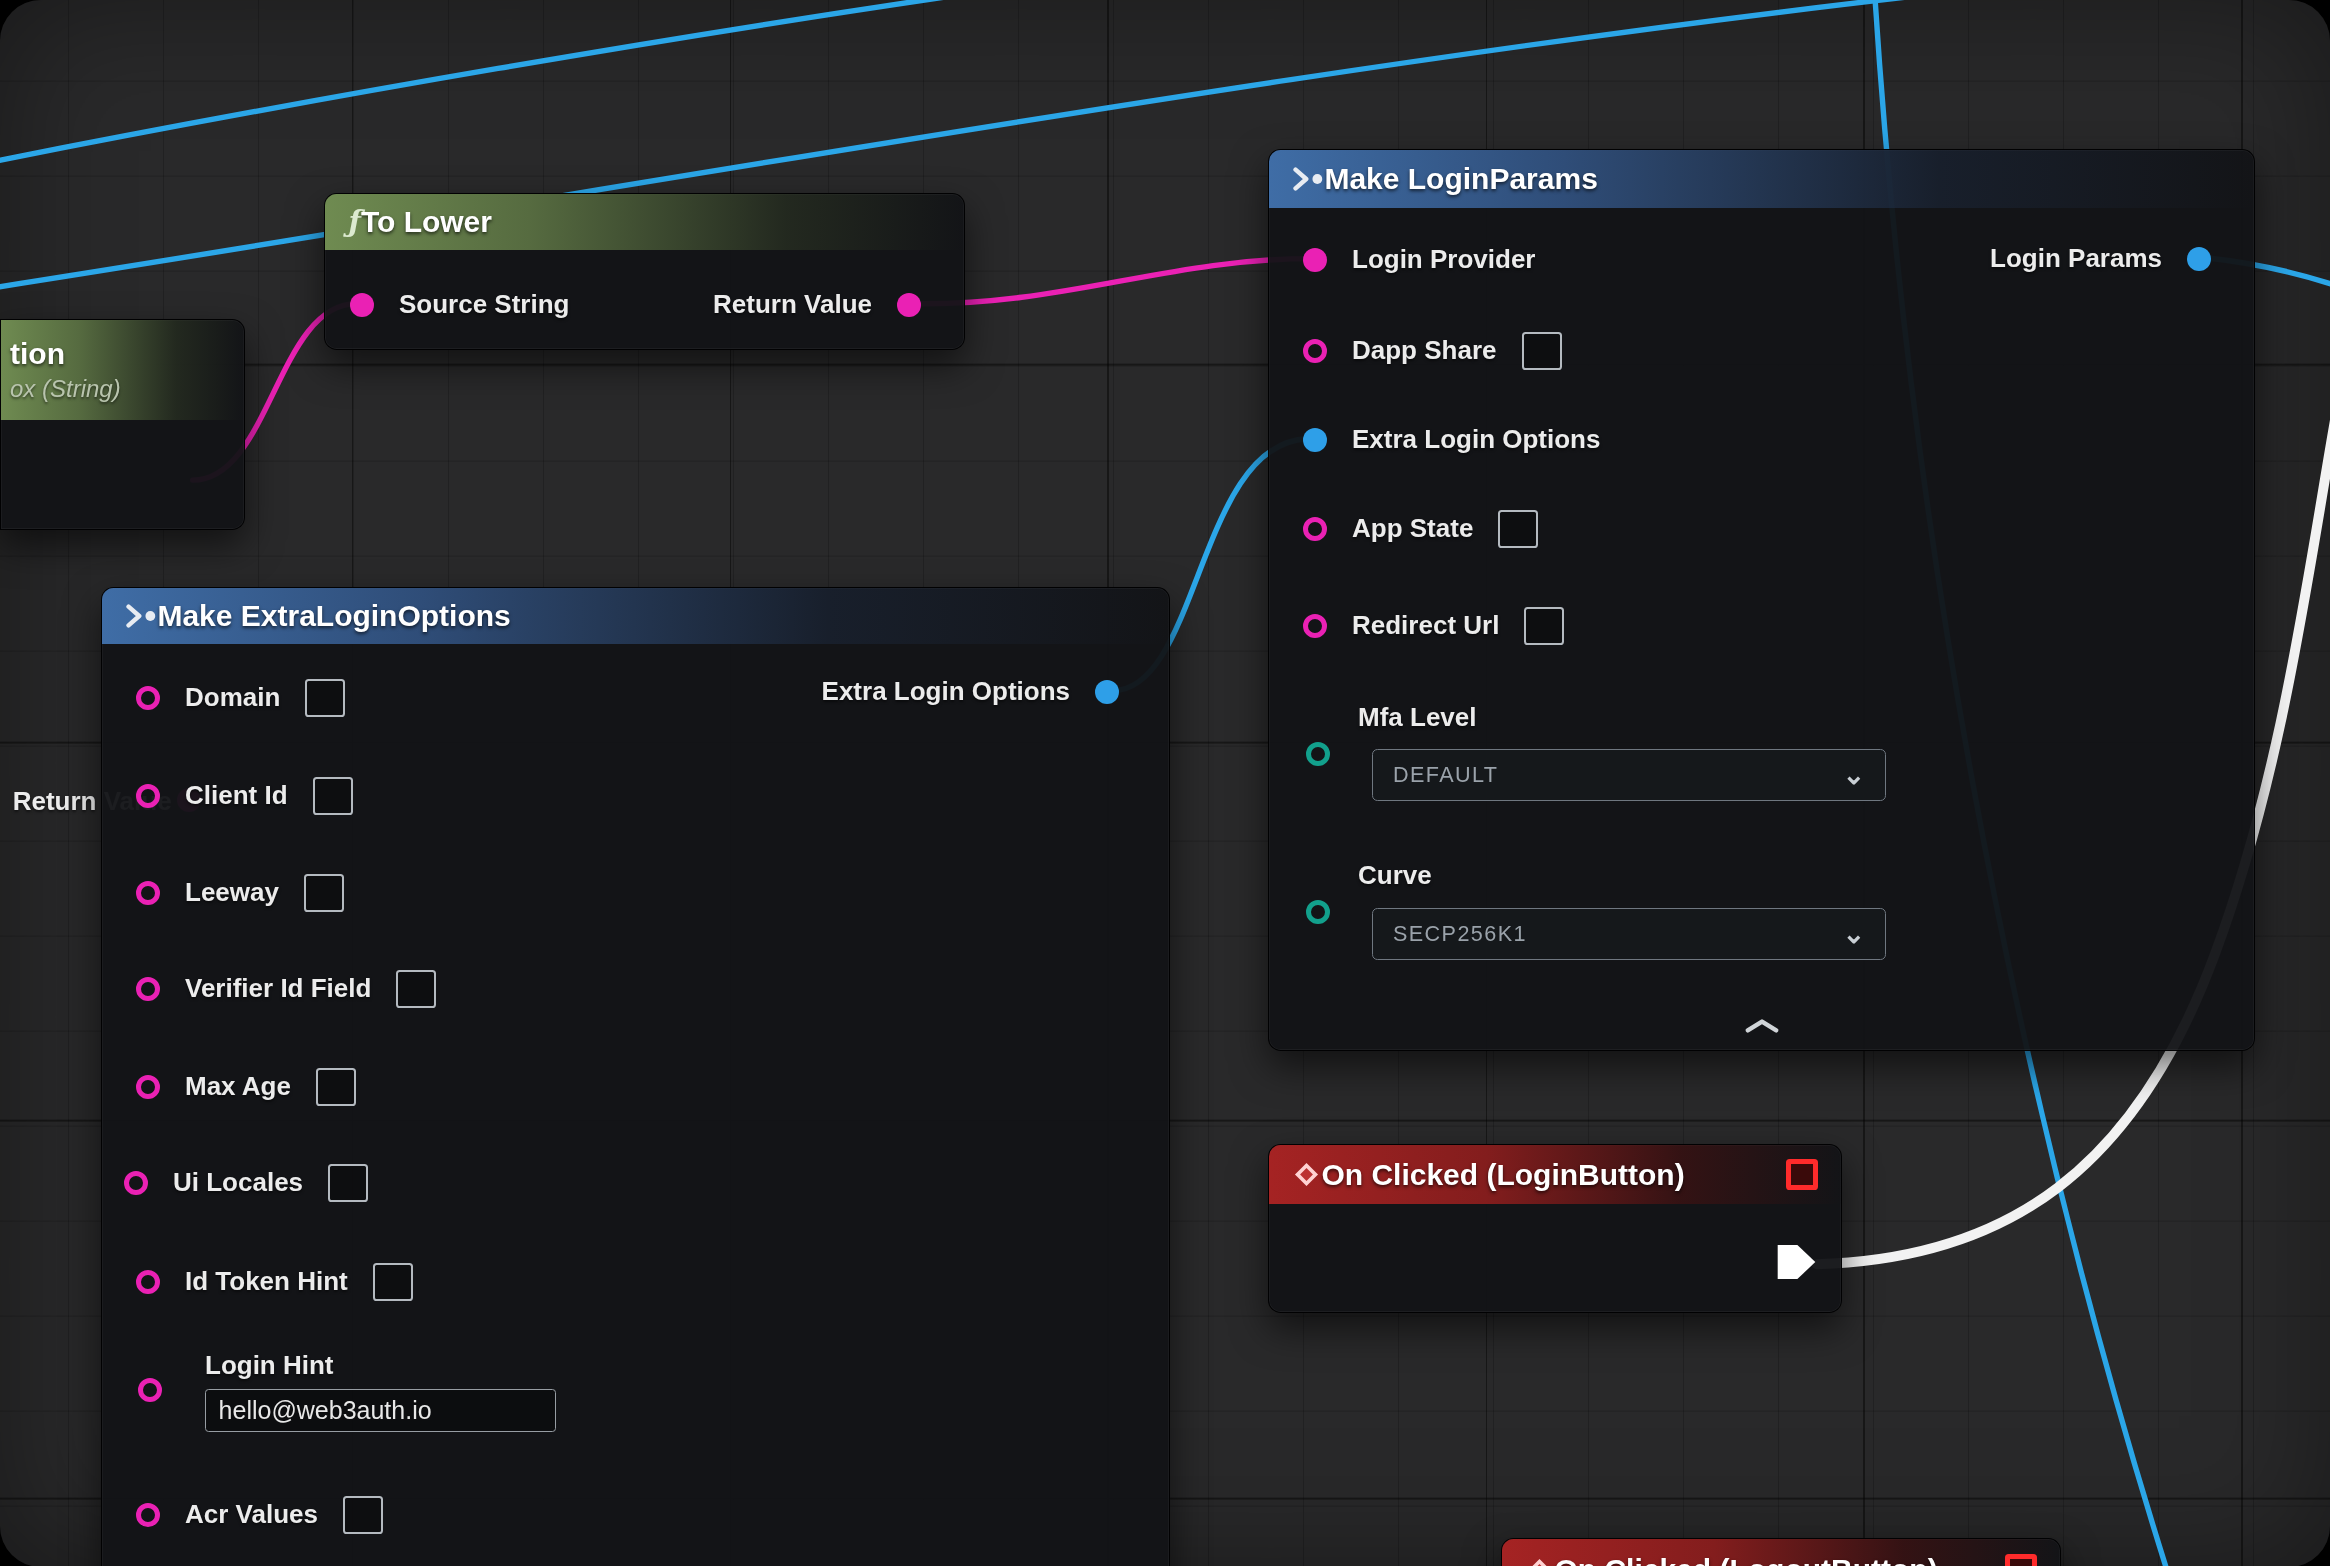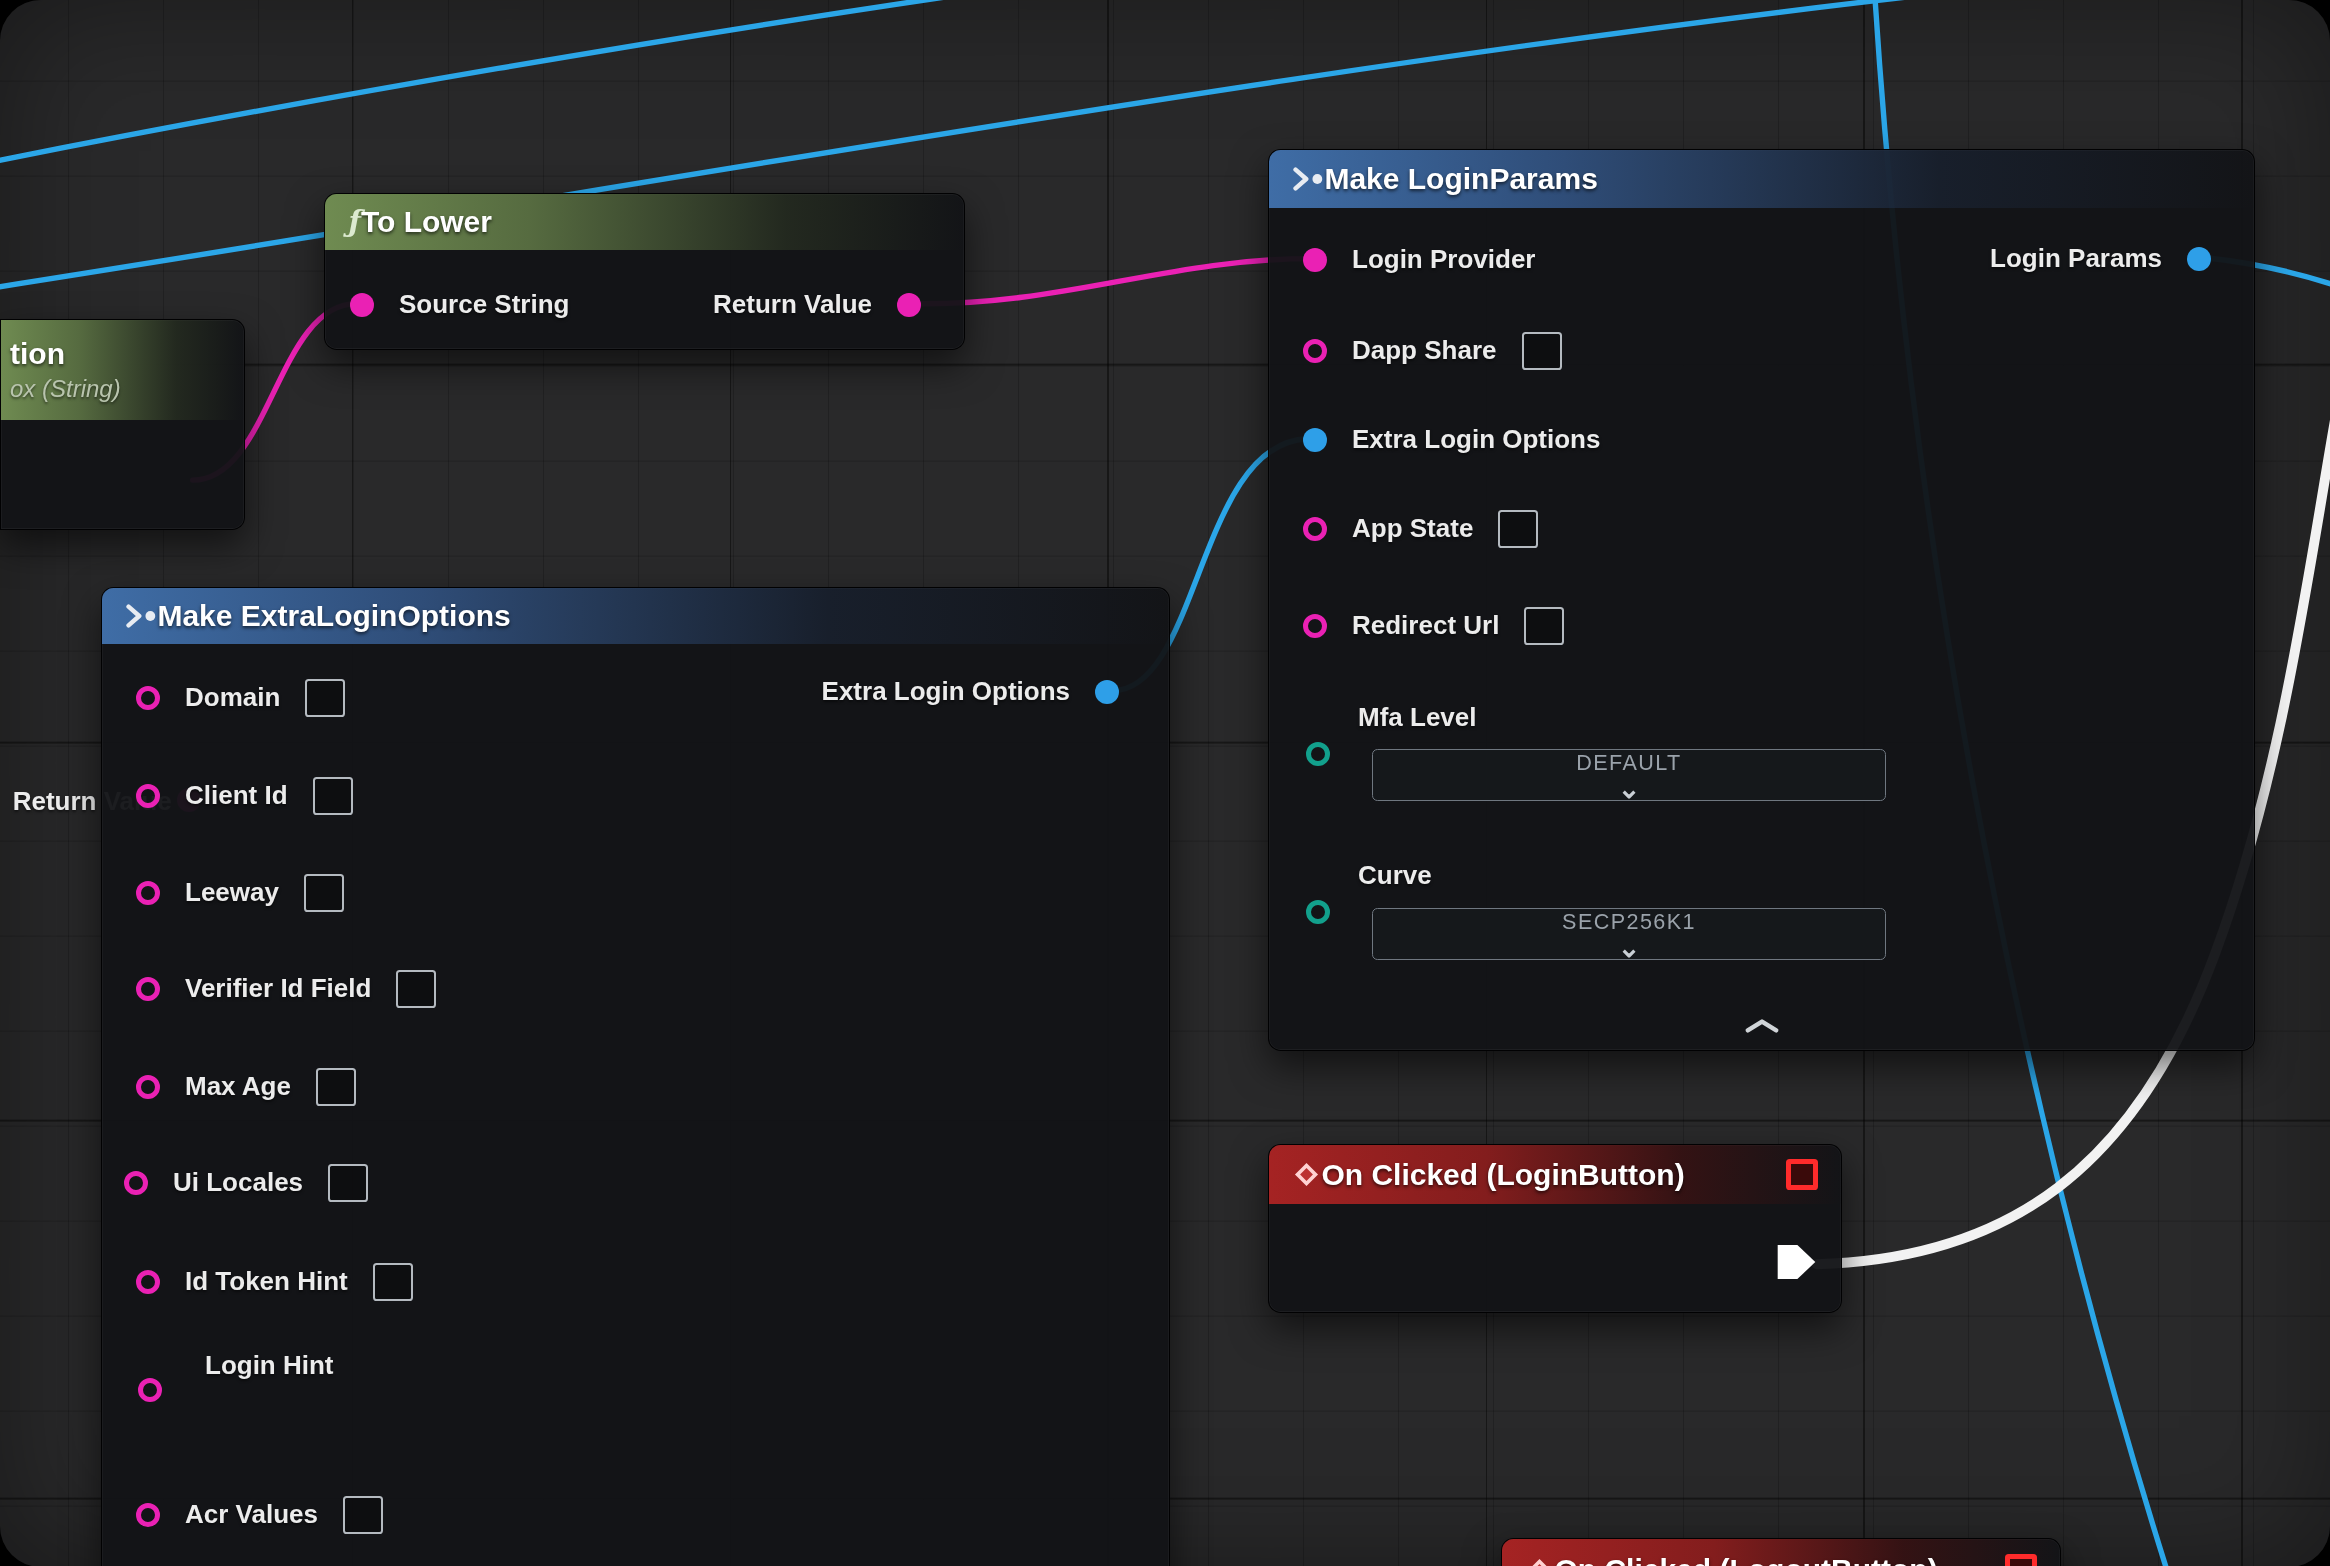--- a/index.html
+++ b/index.html
@@ -28,21 +28,21 @@
   .fn-icon{font-style:italic;font-family:"DejaVu Serif",serif;font-size:29px;color:#dcead0;font-weight:700;}
   .row{position:absolute;display:flex;align-items:center;gap:25px;height:41px;}
   .pin{width:24px;height:24px;border-radius:50%;flex:none;box-sizing:border-box;}
   .pin.f-mag{background:#ea21b4;}
   .pin.h-mag{border:5.4px solid #ea21b4;background:transparent;}
   .pin.f-blue{background:#2e9fe8;}
   .pin.h-teal{border:5.4px solid #12a08c;background:transparent;}
   .pin-label{font-size:26px;font-weight:600;color:#ececec;white-space:nowrap;text-shadow:0 1.8px 2.7px rgba(0,0,0,0.5);}
   .checkbox{width:40px;height:38px;border:2.7px solid #b4bac0;background:rgba(0,0,0,0.28);border-radius:3.6px;flex:none;box-sizing:border-box;}
   .dropdown{position:absolute;width:514px;height:52px;background:#15181b;border:0.9px solid #6f7780;border-radius:5.4px;
-            display:flex;align-items:center;justify-content:space-between;padding:0 20px;box-sizing:border-box;flex-direction:column;}
+            display:flex;align-items:center;justify-content:space-between;padding:0 20px;box-sizing:border-box;}
   .dropdown .dd-text{color:#9aa2aa;font-size:21.6px;letter-spacing:1.4px;}
   .dropdown .chev{color:#c9cfd5;font-size:27px;font-weight:700;line-height:1;}
   .textinput{position:absolute;width:351px;height:43px;background:rgba(0,0,0,0.35);border:1.8px solid #979da3;border-radius:3.6px;
              color:#e8e8e8;font-size:25px;padding:0 12.6px;box-sizing:border-box;font-family:"Liberation Sans",sans-serif;}
   .delegate{width:21.6px;height:21.6px;border:5.4px solid #ff2b2b;background:#3a0a0a;border-radius:3.6px;box-sizing:content-box;}
   .collapse-chevron{position:absolute;left:50%;transform:translateX(-50%);}
 </style>
 </head>
 <body>
 
@@ -128,20 +128,21 @@
       <div class="checkbox"></div>
     </div>
     <div class="row" style="left:34px;top:673px;">
       <div class="pin h-mag"></div>
       <span class="pin-label">Id Token Hint</span>
       <div class="checkbox"></div>
     </div>
 
     <div class="pin h-mag" style="position:absolute;left:36px;top:790px;"></div>
     <span class="pin-label" style="position:absolute;left:103px;top:762px;">Login Hint</span>
+    <input class="textinput" style="left: 103px; top: 801px;" value="hello@web3auth.io">
 
     <div class="row" style="left:34px;top:906px;">
       <div class="pin h-mag"></div>
       <span class="pin-label">Acr Values</span>
       <div class="checkbox"></div>
     </div>
 
     <div class="row" style="right:50px;top:83px;">
       <span class="pin-label">Extra Login Options</span>
       <div class="pin f-blue"></div>

